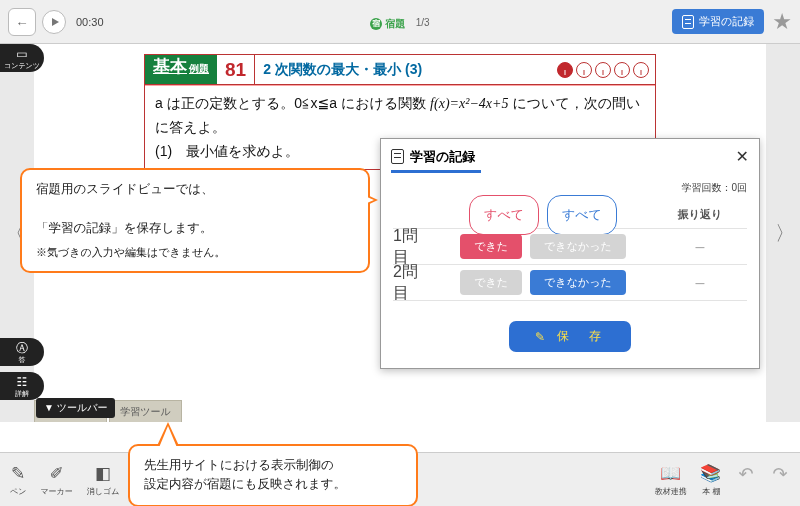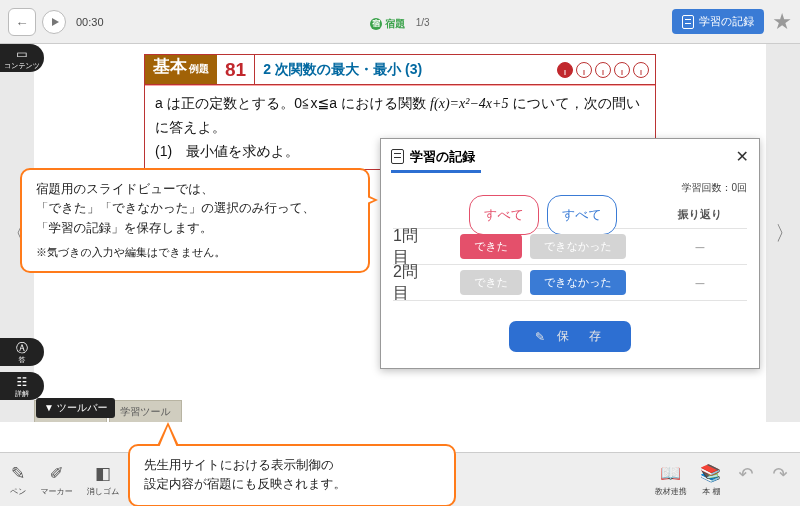--- a/index.html
+++ b/index.html
@@ -32,21 +32,21 @@
 
   
   .side-tools { position:absolute; left:0; top:44px; display:flex; flex-direction:column; gap:6px; z-index:5; }
   .side-tools2 { position:absolute; left:0; top:338px; display:flex; flex-direction:column; gap:6px; z-index:5; }
   .pill { background:#222; color:#fff; border:none; border-radius:0 14px 14px 0; width:44px; height:28px; display:flex; flex-direction:column; align-items:center; justify-content:center; font-size:7px; line-height:1; gap:2px;}
   .pill .pi { font-size:12px; }
 
   
   .prob { margin:10px 110px 0 110px; border:1px solid #b33; }
   .prob-head { display:flex; align-items:stretch; height:30px; border-bottom:1px solid #b33; }
-  .p-label { background:#a16207; color:#fff; display:flex; align-items:baseline; padding:0 8px; font-weight:bold; }
+  .p-label { background:#15803d; color:#fff; display:flex; align-items:baseline; padding:0 8px; font-weight:bold;text-decoration:underline; }
   .p-label .big { font-size:17px; } .p-label .sm { font-size:10px; margin-left:2px; }
   .p-num { background:#fff; color:#c1282d; font-weight:bold; font-size:19px; display:flex; align-items:center; padding:0 8px; border-right:1px solid #b33;}
   .p-title { flex:1; display:flex; align-items:center; padding:0 8px; font-size:14px; font-weight:bold; color:#0369a1; }
   .p-clocks { display:flex; align-items:center; gap:3px; padding:0 6px; }
   .clk { width:16px; height:16px; border:1.5px solid #b33; border-radius:50%; position:relative; }
   .clk.filled { background:#c1282d; border-color:#c1282d; }
   .clk::before { content:""; position:absolute; left:50%; top:50%; width:1px; height:5px; background:#b33; transform-origin:top; transform:translate(-50%,0); }
   .clk.filled::before { background:#fff; }
   .prob-body { padding:6px 10px; font-size:14px; color:#111; line-height:1.7; border-top:1px solid #fca5a5; }
   .prob-body .ital { font-style:italic; font-family:"Times New Roman",serif; }
@@ -70,31 +70,31 @@
   .mc-ref { flex:1; text-align:center; font-size:11px; color:#555; font-weight:bold; }
   .pill-btn { border-radius:14px; padding:10px 14px; font-size:13px; border:1px solid; background:#fff;text-align:right; }
   .pill-all-pink { color:#e4506b; border-color:#e4506b; }
   .pill-all-blue { color:#3a7bd5; border-color:#3a7bd5; }
   .solid-btn { border:none; border-radius:4px; padding:5px 14px; font-size:11px; color:#fff; }
   .pink-solid { background:#e4506b; }
   .blue-solid { background:#3a7bd5; }
   .grey-solid { background:#d4d4d4; color:#fff; }
   .m-row .dash { flex:1; text-align:center; color:#aaa; }
   .m-save { display:flex; justify-content:center; padding:12px 0 16px; }
-  .save-btn { background:#2d6fd2; color:#e5e5e5; border:none; padding:7px 26px; font-size:12px; letter-spacing:4px; border-radius:7px; display:flex; gap:8px; align-items:center;}
+  .save-btn { background:#2d6fd2; color:#fde047; border:none; padding:7px 26px; font-size:12px; letter-spacing:4px; border-radius:7px; display:flex; gap:8px; align-items:center;}
   .save-btn::before { content:"✎"; font-size:12px; }
 
   
   .callout { position:absolute; background:#fff; border:2px solid #ff7b1a; border-radius:10px; padding:10px 14px; font-size:12.5px; line-height:1.55; color:#222; z-index:40; }
   .callout .sub { font-size:11px; margin-top:6px; display:block;}
   .callout-tail { position:absolute; width:0; height:0; }
   .c1 { left:20px; top:168px; width:350px; }
   .c1-tail { left:348px; top:186px; border-top:14px solid transparent; border-bottom:14px solid transparent; border-left:30px solid #ff7b1a; z-index:39;}
   .c1-tail-inner { left:346px; top:188px; border-top:12px solid transparent; border-bottom:12px solid transparent; border-left:28px solid #fff; z-index:41;}
-  .c2 { left:128px; top:444px; width:328px; }
+  .c2 { left:128px; top:444px; width:290px; }
   .c2-tail { left:156px; top:422px; border-left:12px solid transparent; border-right:12px solid transparent; border-bottom:26px solid #ff7b1a; z-index:39; }
   .c2-tail-inner { left:158px; top:426px; border-left:10px solid transparent; border-right:10px solid transparent; border-bottom:24px solid #fff; z-index:41; }
 
   
   .tool-chip { position:absolute; left:36px; top:398px; background:#222; color:#fff; font-size:10px; padding:3px 8px; border-radius:3px; z-index:6;}
 
   
   .bot-tabs { position:absolute; left:34px; bottom:84px; height:22px; display:flex; gap:2px; z-index:4;}
   .bot-tab { background:#d0cdbf; font-size:10px; padding:4px 10px; border:1px solid #b8b4a2; border-bottom:none; color:#555;}
 
@@ -262,21 +262,21 @@
   </div>
   <div class="m-save">
     <button class="save-btn">
         <span>保　存</span>
       </button>
   </div>
 </div>
 
 <div class="callout c1">
   <span>宿題用のスライドビューでは、</span><br>
-  <span>「できた」「できなかった」の選択のみ行って、</span><br>
+  <br>
   <span>「学習の記録」を保存します。</span>
   <span class="sub">※気づきの入力や編集はできません。</span>
 </div>
 <div class="callout-tail c1-tail"></div>
 <div class="callout-tail c1-tail-inner"></div>
 
 <div class="callout c2">
   <span>先生用サイトにおける表示制御の</span><br>
   <span>設定内容が宿題にも反映されます。</span>
 </div>

